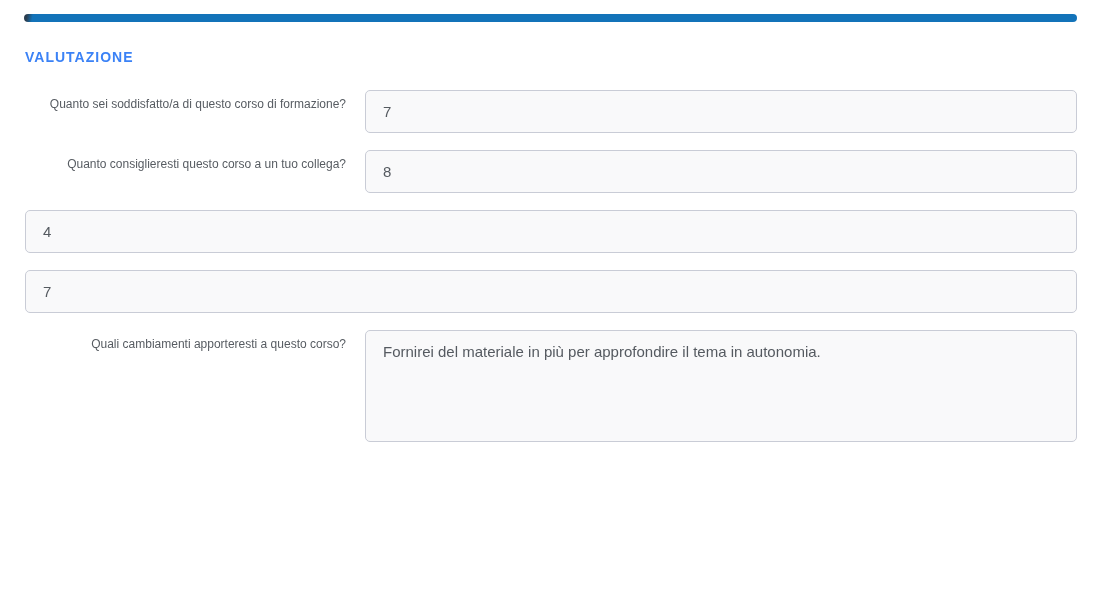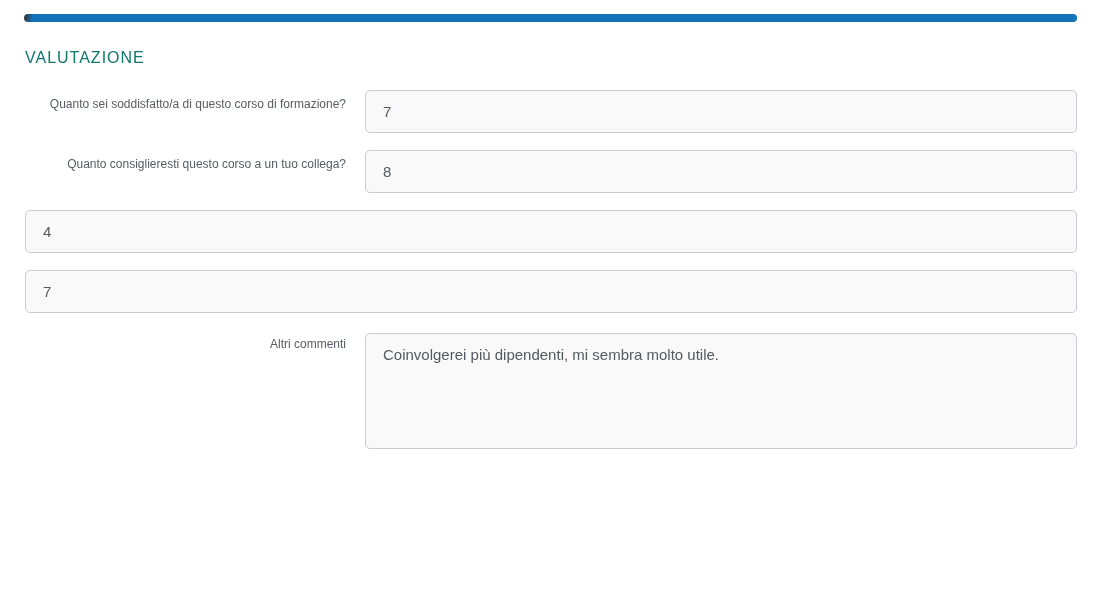--- a/index.html
+++ b/index.html
@@ -20,24 +20,24 @@
     top: 14px;
     width: 1053px;
     height: 8px;
     border-radius: 4px;
     background: linear-gradient(100deg, #2b3e50 0px, #2b3e50 3px, #1373b9 9px, #1373b9 100%);
   }
   .section-title {
     position: absolute;
     left: 25px;
     top: 49px;
-    font-size: 16px;
-    font-weight: normal;
+    font-size: 14px;
+    font-weight: bold;
     letter-spacing: 1px;
-    color: #0f766e;
+    color: #3b82f6;
   }
   .form {
     position: absolute;
     left: 25px;
     top: 90px;
     width: 1052px;
     display: flex;
     flex-direction: column;
     gap: 17px;
   }
@@ -110,22 +110,22 @@
         <input class="field" type="text" readonly="" value="4" style="">
       </div>
     </div>
 
     <div class="row">
       <div class="field-col">
         <input class="field" type="text" readonly="" value="7" style="">
       </div>
     </div>
 
-
     <div class="row">
-      <label class="label">Altri commenti</label>
+      <label class="label">Quali cambiamenti apporteresti a questo corso?</label>
       <div class="field-col">
-        <textarea class="field ta-2" readonly="" style="">Coinvolgerei più dipendenti, mi sembra molto utile.</textarea>
+        <textarea class="field ta-1" readonly="" style="">Fornirei del materiale in più per approfondire il tema in autonomia.</textarea>
       </div>
     </div>
+
 
   </div>
 </div>
 
 </body></html>

